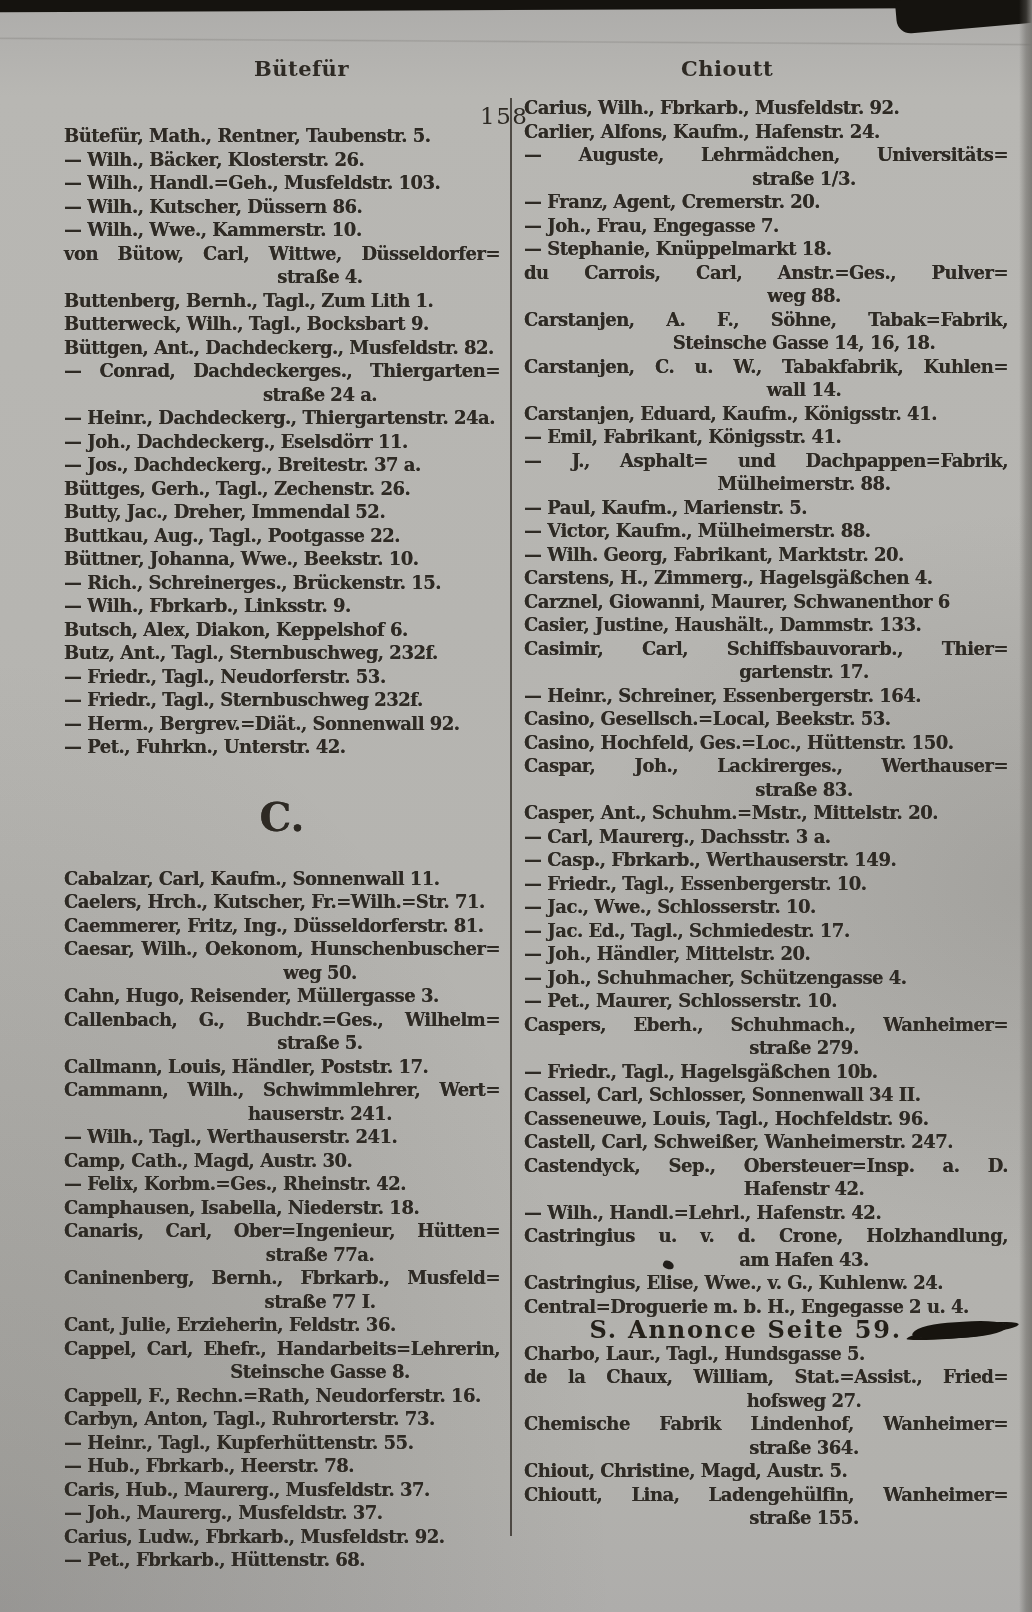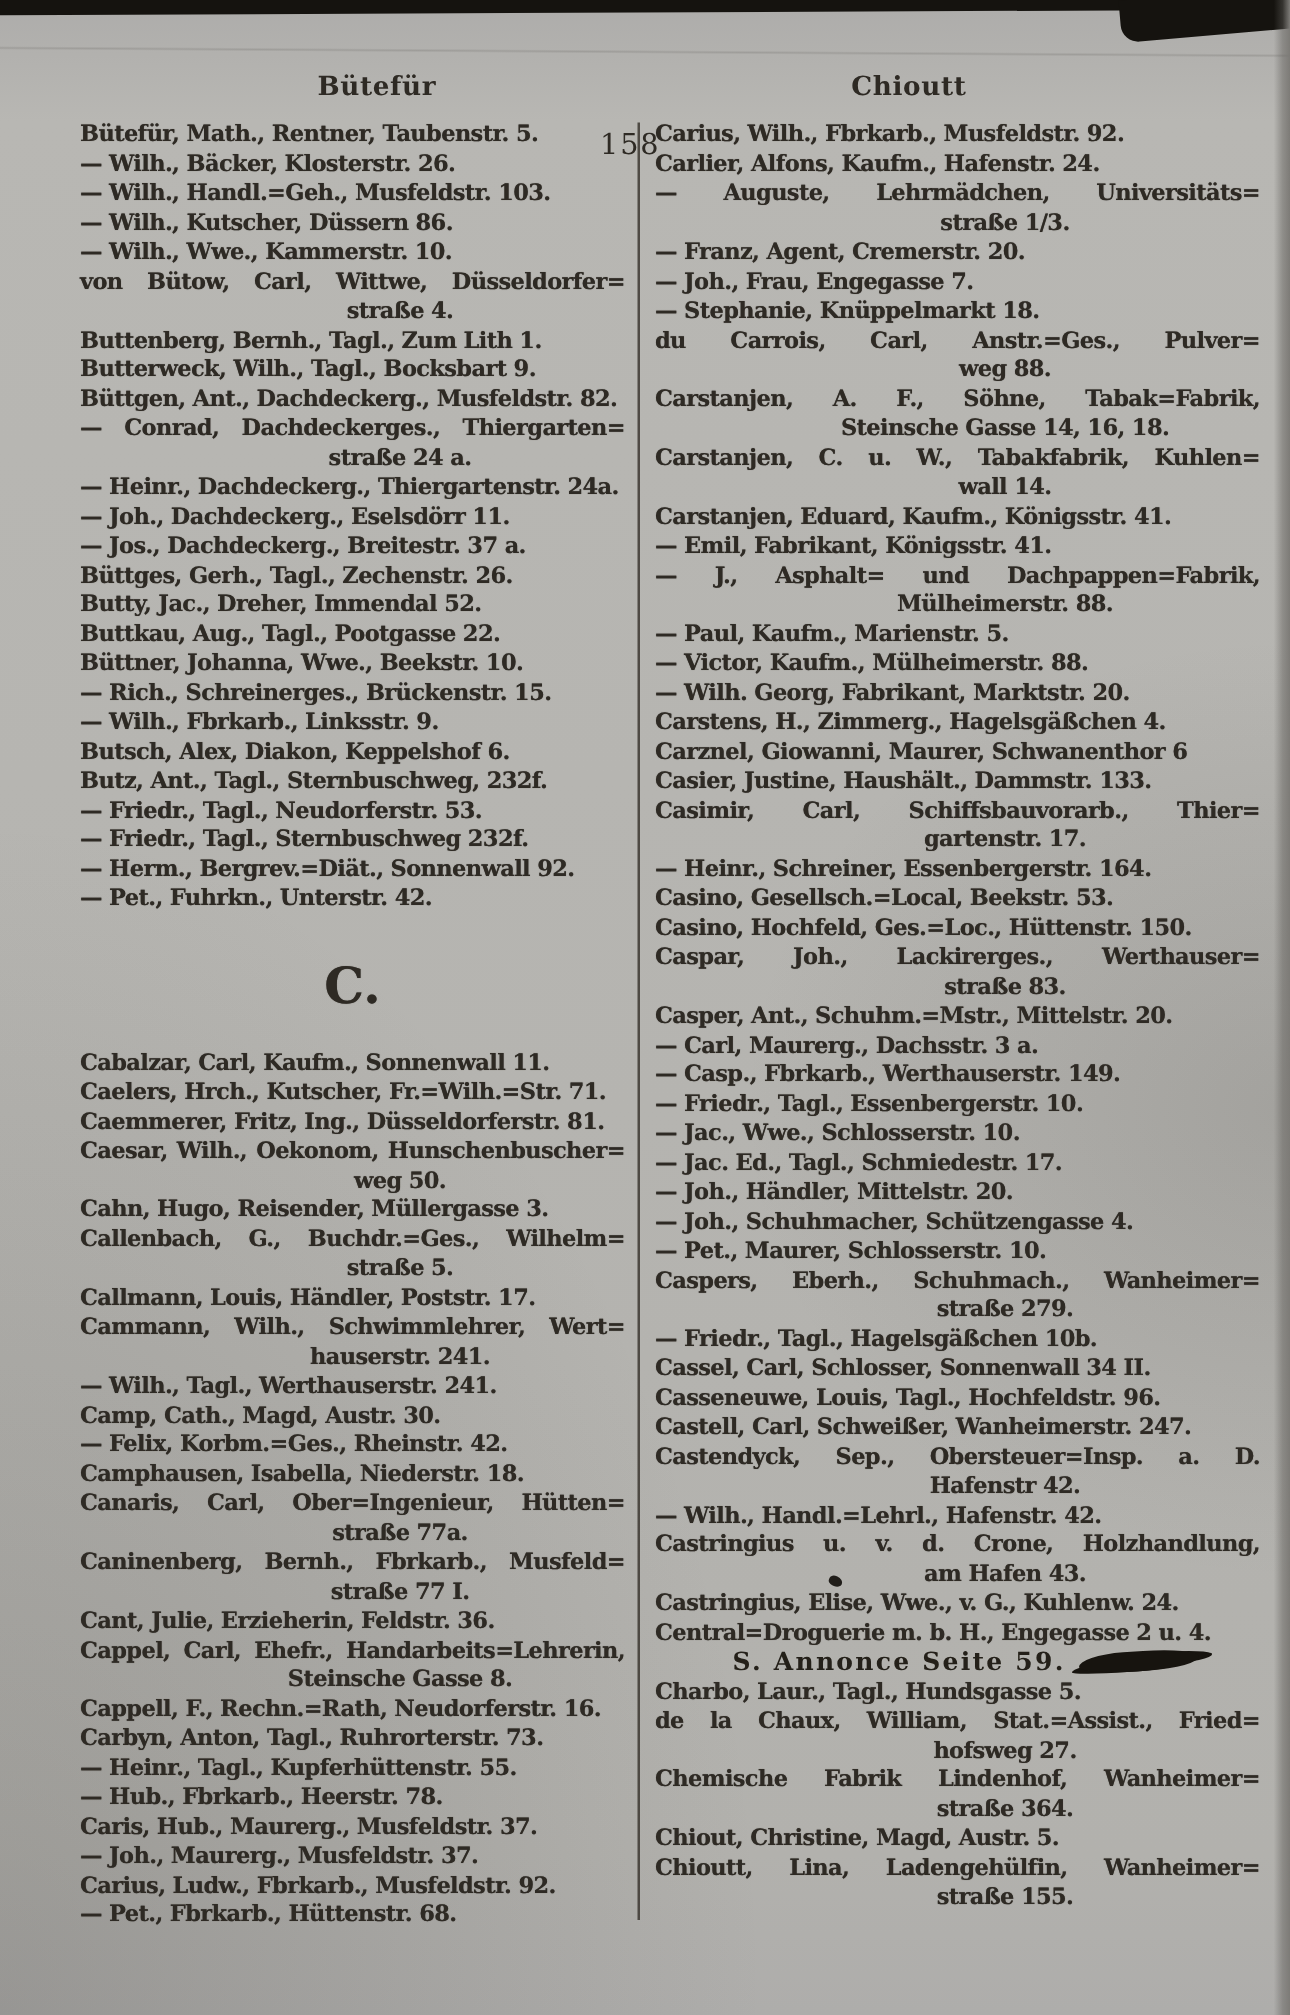--- a/index.html
+++ b/index.html
@@ -21,35 +21,35 @@
     background:linear-gradient(180deg,transparent,#6d6b67,transparent);transform:rotate(0.35deg);}
   .speck{position:absolute;left:663px;top:1261px;width:11px;height:8px;border-radius:50% 60% 55% 45%;background:#211e1a;transform:rotate(24deg);}
   .divider{position:absolute;left:510px;top:98px;width:2px;height:1438px;background:#343029;opacity:.8;}
   
   .hdr{position:absolute;top:56px;font-weight:700;font-size:21px;letter-spacing:.5px;}
   .hdr-left{left:254px;text-align:right;}
   .hdr-right{left:656px;margin-left:25px;}
   .hdr-num{position:absolute;top:55px;left:480px;font-weight:400;font-size:23px;letter-spacing:1.5px;margin-top:48px;}
   
   .col{position:absolute;top:96px;}
-  .col-left{left:64px;width:436px;}
+  .col-left{left:64px;width:436px;margin-top:28px;}
   .col-right{left:524px;width:484px;}
   .entry .line{
     white-space:nowrap;font-weight:700;font-size:18px;line-height:23.5px;
     letter-spacing:-0.5px;color:#2e2a24;text-shadow:0 0 .6px rgba(46,42,36,.75);
   }
   .line.cont{padding-left:76px;text-align:center;}
   .line.just{white-space:normal;text-align:justify;text-align-last:justify;}
   .section-heading{
     text-align:center;font-weight:700;font-size:40px;line-height:48px;
     margin:34px 0 26px 0;text-shadow:0 0 .6px rgba(46,42,36,.8);
   }
   .annonce{
-    padding-left:62px;font-weight:700;font-size:20px;line-height:23.5px;
-    letter-spacing:1.8px;white-space:nowrap;color:#242019;
+    padding-left:62px;font-weight:700;font-size:24px;line-height:23.5px;
+    letter-spacing:1.8px;white-space:nowrap;color:#242019;text-align:right;
   }
   .blot{
     display:inline-block;vertical-align:middle;margin-left:10px;margin-top:-4px;
     width:96px;height:16px;background:#17140f;border-radius:45% 55% 50% 60%/70% 55% 65% 50%;
     transform:rotate(-4deg);
     box-shadow:-10px 4px 0 -4px #17140f, 14px -1px 0 -3px #17140f;
   }
 </style>
 </head>
 <body>

